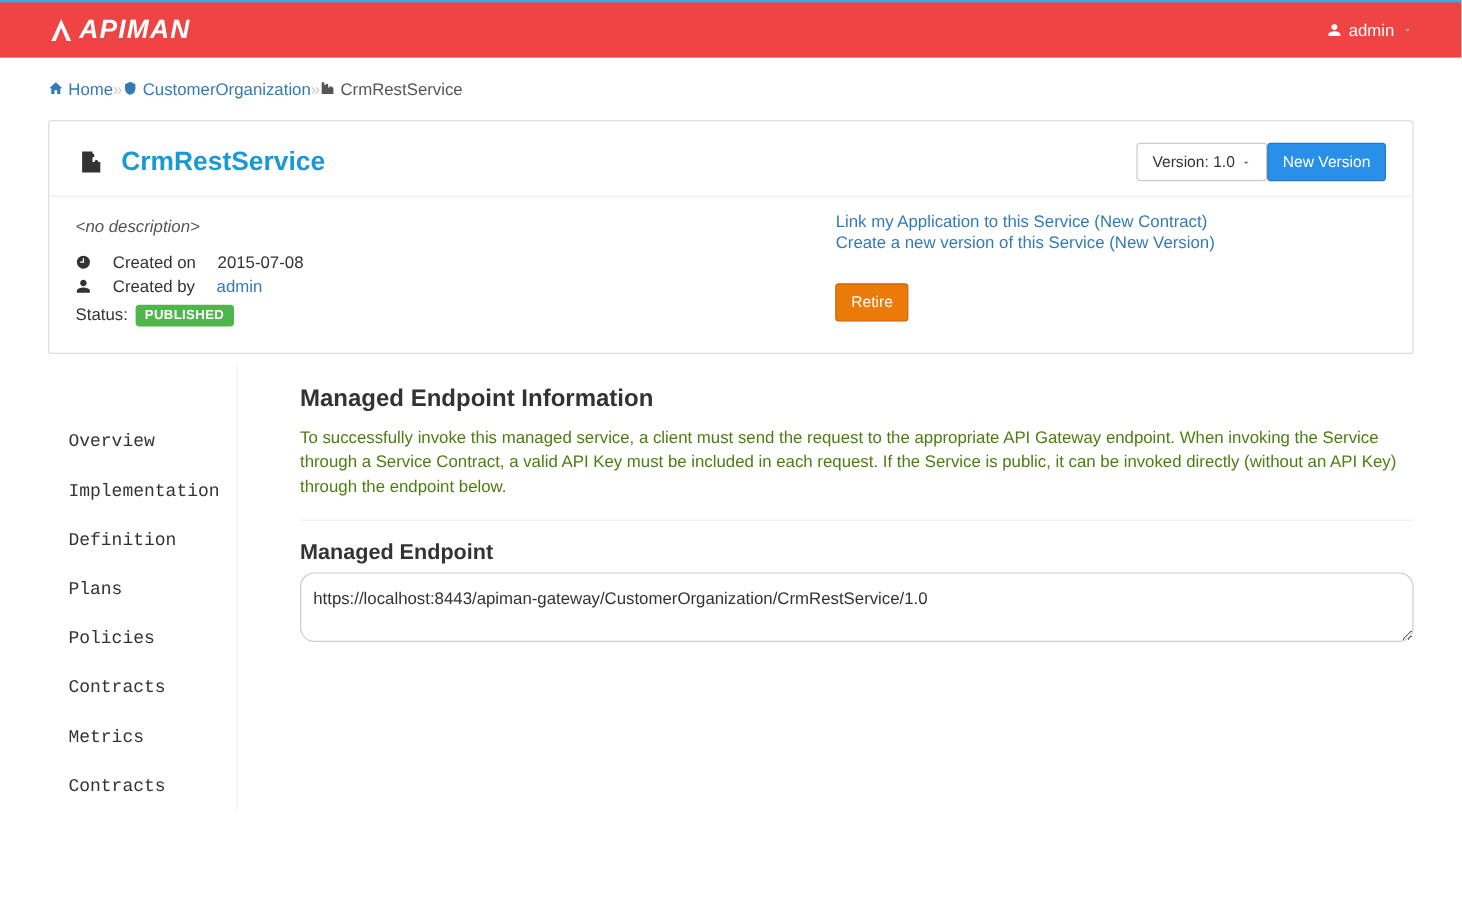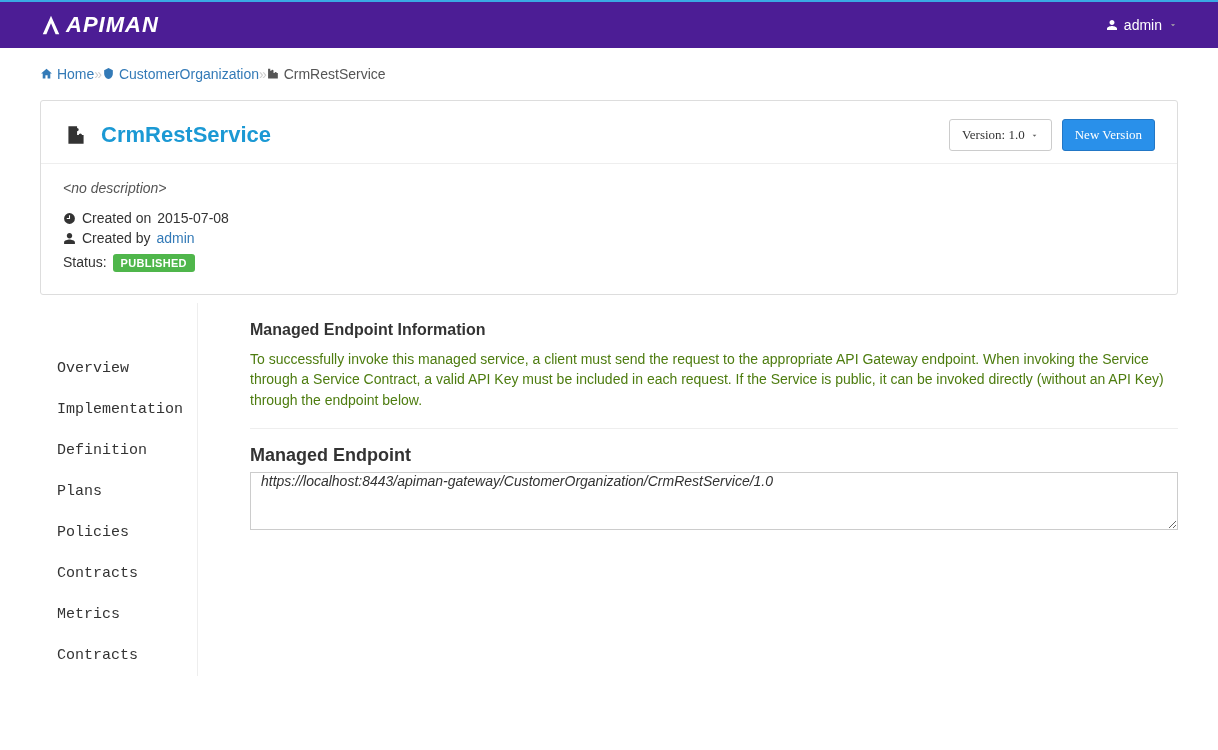--- a/index.html
+++ b/index.html
@@ -4,21 +4,21 @@
 <style>
   * { box-sizing: border-box; margin: 0; padding: 0; }
   body {
     font-family: "Helvetica Neue", Helvetica, Arial, sans-serif;
     font-size: 14px;
     color: #333;
     background: #fff;
   }
   
   .topbar {
-    background: #4c1d95;
+    background: #ef4444;
     border-top: 2px solid #3aa9e4;
     height: 48px;
     display: flex;
     align-items: center;
     justify-content: space-between;
     padding: 0 40px;
     color: #fff;
     gap: 36px;
   }
   .logo {
@@ -75,22 +75,21 @@
   }
   .service-title h1 {
     font-size: 22px;
     font-weight: 600;
     color: #1b99d4;
   }
   .service-title svg { fill: #333; }
   .header-actions {
     display: flex;
     align-items: center;
-    gap: 10px;
-    font-family: Liberation Serif, serif;
+    gap: 0;
   }
   .btn {
     display: inline-flex;
     align-items: center;
     padding: 6px 12px;
     font-size: 13px;
     border-radius: 3px;
     cursor: pointer;
     border: 1px solid transparent;
     line-height: 1.4;
@@ -121,21 +120,21 @@
   .col-right { flex: 0 0 42%; }
   .description {
     font-style: italic;
     color: #555;
     padding: 4px 0 14px;
     font-size: 14px;
   }
   .meta-line {
     display: flex;
     align-items: center;
-    gap: 6px;
+    gap: 18px;
     font-size: 14px;
     color: #333;
     margin-bottom: 4px;
   }
   .meta-line svg { width: 13px; height: 13px; fill: #333; }
   .meta-line a { color: #337ab7; text-decoration: none; }
   .status-row {
     margin-top: 8px;
     font-size: 14px;
     display: flex;
@@ -187,21 +186,21 @@
     background: #fff;
     margin-right: -1px;
     position: relative;
     z-index: 1;
   }
   .main {
     flex: 1;
     padding: 18px 0 18px 52px;
   }
   .main h2 {
-    font-size: 16px;
+    font-size: 20px;
     font-weight: 700;
     color: #333;
     margin-bottom: 10px;
   }
   .main p {
     font-size: 14px;
     color: #4d7c0f;
     line-height: 1.45;
     margin-bottom: 18px;
   }
@@ -213,27 +212,26 @@
   .field-label {
     font-weight: 700;
     font-size: 18px;
     margin-bottom: 6px;
     display: block;
   }
   .endpoint-box {
     width: 100%;
     min-height: 58px;
     border: 1px solid #ccc;
-    border-radius: 0;
-    padding: 0 10px;
+    border-radius: 12px;
+    padding: 12px 10px;
     font-size: 14px;
     color: #333;
     font-family: inherit;
     resize: vertical;
-    font-style: italic;
   }
 </style>
 </head>
 <body>
 
 <div class="topbar">
   <div class="logo">
     <svg width="22" height="22" viewBox="0 0 24 24">
         <path fill="#fff" d="M3 22 L12 2 L21 22 L17 22 L12 10 L7 22 Z"></path>
       </svg>
@@ -306,20 +304,27 @@
             <path d="M12 12c2.7 0 5-2.3 5-5s-2.3-5-5-5-5 2.3-5 5 2.3 5 5 5zm0 2c-3.3 0-10 1.7-10 5v3h20v-3c0-3.3-6.7-5-10-5z"></path>
           </svg>
         <span>Created by</span>
         <a href="#">admin</a>
       </div>
       <div class="status-row">
         <span>Status:</span>
         <span class="badge">PUBLISHED</span>
       </div>
     </div>
+    <div class="col-right">
+      <div class="action-links">
+        <a href="#">Link my Application to this Service (New Contract)</a>
+        <a href="#">Create a new version of this Service (New Version)</a>
+      </div>
+      <div class="btn btn-warning">Retire</div>
+    </div>
   </div>
 </div>
 
 <div class="content">
   <div class="sidebar">
     <div class="tab-item">Overview</div>
     <div class="tab-item">Implementation</div>
     <div class="tab-item">Definition</div>
     <div class="tab-item">Plans</div>
     <div class="tab-item">Policies</div>

